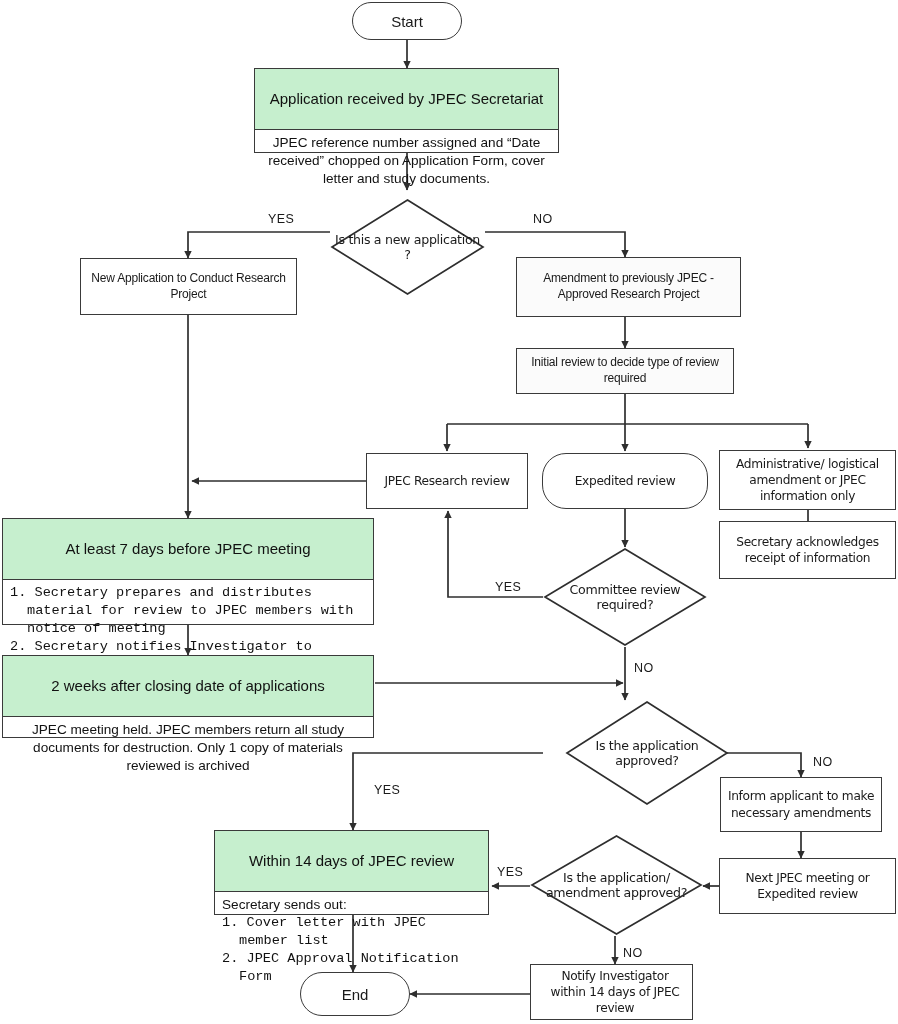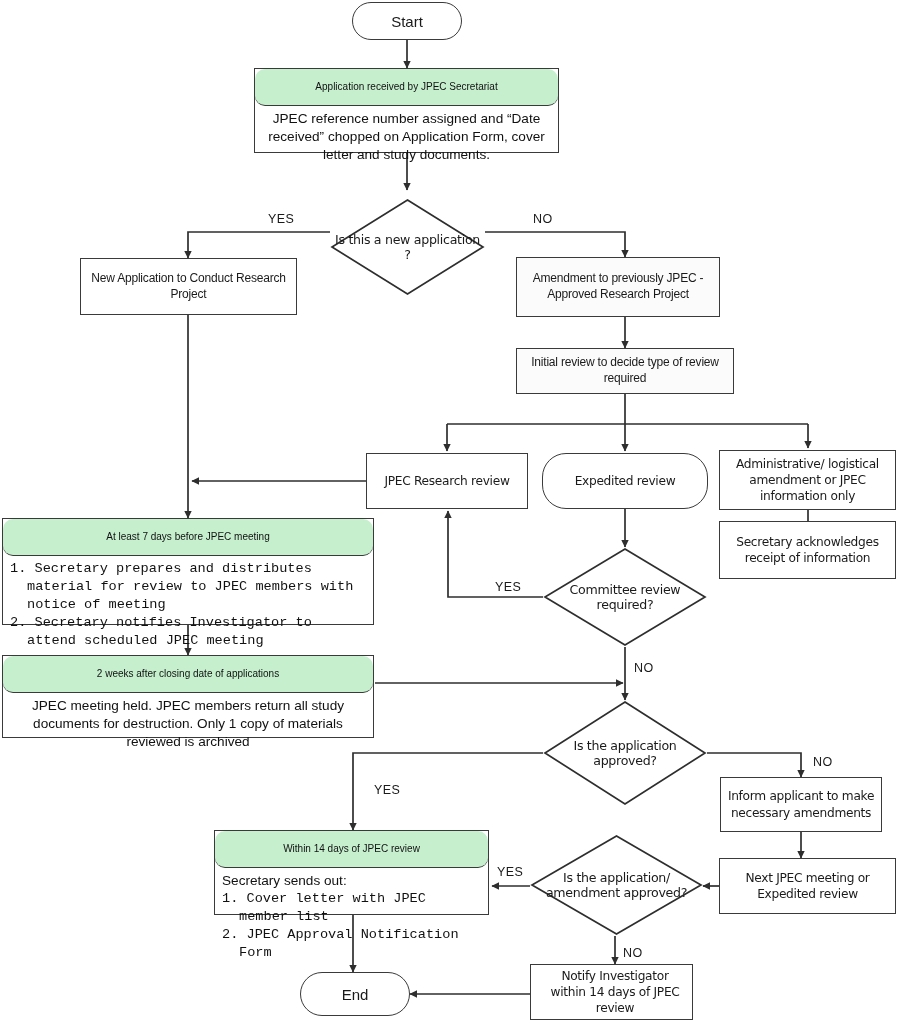--- a/index.html
+++ b/index.html
@@ -9,21 +9,21 @@
   .node{position:absolute;box-sizing:border-box;border:1.6px solid #3a3a3a;background:#ffffff;}
   .terminator{border-radius:22px;display:flex;align-items:center;justify-content:center;
     font-size:15px;color:#1a1a1a;}
   .proc{display:flex;align-items:center;justify-content:center;text-align:center;
     font-size:12px;color:#1a1a1a;line-height:1.32;padding:2px 5px;}
   .proc.serifish{font-family:"Liberation Sans",sans-serif;letter-spacing:-0.2px;}
   .proc.lean{font-family:"DejaVu Sans",sans-serif;font-size:12.2px;letter-spacing:-0.3px;}
   .panel{position:absolute;box-sizing:border-box;border:1.6px solid #3a3a3a;background:#fff;
     display:flex;flex-direction:column;}
   .panel .hdr{background:#c6efce;border-bottom:1.6px solid #3a3a3a;text-align:center;
-    font-size:10px;color:#111;padding:12px 4px;line-height:1.2;border-radius:10px;}
+    font-size:15px;color:#111;padding:21px 4px;line-height:1.2;}
   .panel .bdy{flex:1;padding:4px 7px 4px 7px;font-size:13.6px;color:#111;line-height:1.33;}
   .panel .bdy.ctr{text-align:center;}
   .panel ol{margin:0;padding:0;list-style:none;font-family:Liberation Mono, monospace;}
   .panel ol li{padding-left:17px;text-indent:-17px;}
   .diamond{position:absolute;}
   .diamond .txt{position:absolute;left:0;top:0;width:100%;height:100%;
     display:flex;align-items:center;justify-content:center;text-align:center;
     font-size:12.6px;color:#1a1a1a;line-height:1.22;
     font-family:"DejaVu Sans",sans-serif;letter-spacing:-0.3px;}
   .edgelbl{position:absolute;font-size:12px;color:#1a1a1a;
@@ -108,21 +108,21 @@
     </svg>
     <div class="txt">Is this a new application ?</div>
   </div>
   <div class="edgelbl wide" style="left:268px;top:212px;">YES</div>
   <div class="edgelbl wide" style="left:533px;top:212px;">NO</div>
 
   <div class="node proc serifish" style="left:80px;top:258px;width:217px;height:57px;">
     <span>New Application to Conduct Research Project</span>
   </div>
 
-  <div class="node proc serifish" style="left:516px;top:257px;width:204px;height:60px;background:#fbfbfb;">
+  <div class="node proc serifish" style="left:516px;top:257px;width:225px;height:60px;background:#fbfbfb;">
     <span>Amendment to previously JPEC - Approved Research Project</span>
   </div>
 
   <div class="node proc serifish" style="left:516px;top:348px;width:218px;height:46px;background:#fbfbfb;">
     <span>Initial review to decide  type  of review required</span>
   </div>
 
   <div class="node proc lean" style="left:366px;top:453px;width:162px;height:56px;">
     <span>JPEC Research review</span>
   </div>
@@ -153,21 +153,21 @@
         <li>2. Secretary notifies Investigator to attend scheduled JPEC meeting</li>
       </ol>
     </div>
   </div>
 
   <div class="panel" style="left:2px;top:655px;width:372px;height:83px;">
     <div class="hdr">2 weeks after closing date of applications</div>
     <div class="bdy ctr">JPEC meeting held. JPEC members return all study documents for destruction. Only 1 copy of materials reviewed is archived</div>
   </div>
 
-  <div class="diamond" style="left:543px;top:700px;width:164px;height:106px;">
+  <div class="diamond" style="left:565px;top:700px;width:164px;height:106px;">
     <svg viewBox="0 0 164 106" style="position:absolute;left:0;top:0;width:100%;height:100%;">
       <polygon points="82,2 162,53 82,104 2,53" fill="#ffffff" stroke="#2e2e2e" stroke-width="1.7"></polygon>
     </svg>
     <div class="txt">Is the application approved?</div>
   </div>
   <div class="edgelbl wide" style="left:374px;top:783px;">YES</div>
   <div class="edgelbl wide" style="left:813px;top:755px;">NO</div>
 
   <div class="node proc lean" style="left:720px;top:777px;width:162px;height:55px;">
     <span>Inform applicant to make necessary amendments</span>

